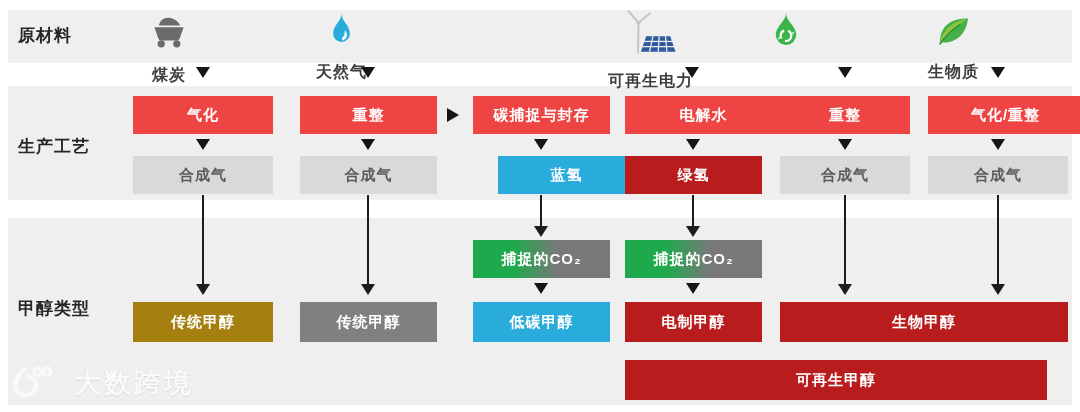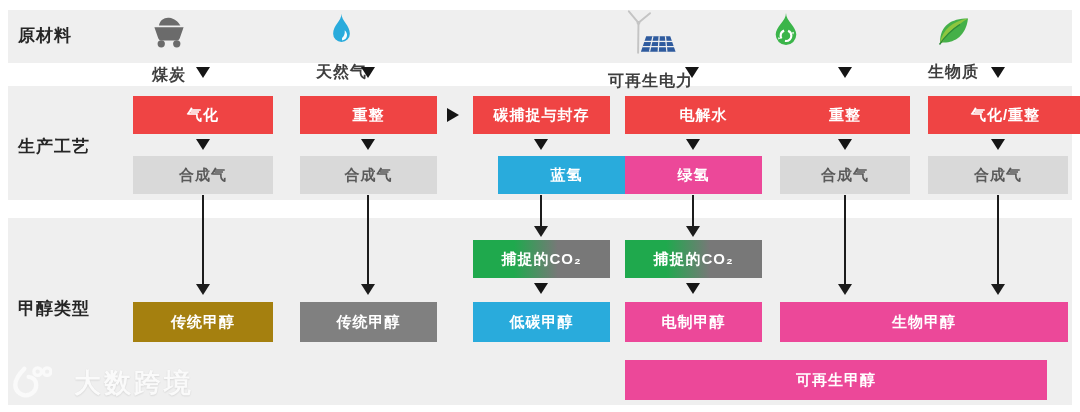--- a/index.html
+++ b/index.html
@@ -32,21 +32,21 @@
     border-left:12px solid #151515;
   }
 
   .box{
     position:absolute;height:38px;display:flex;align-items:center;justify-content:center;
     font-size:15px;font-weight:600;color:#ffffff;letter-spacing:1px;white-space:nowrap;
   }
   .process{background:#ef4444;}
   .syngas{background:#d9d9d9;color:#5a5a5a;}
   .blue{background:#29abdc;}
-  .green{background:#ec4899;}
+  .green{background:#b91c1c;}
   .brown{background:#a5800f;}
   .gray{background:#808080;}
   .co2{
     background:linear-gradient(90deg,#1fa94d 0%,#1fa94d 30%,#787878 62%,#787878 100%);
   }
   .methanol{height:40px;}
 
   .flow-arrow{position:absolute;width:2px;background:#1c1c1c;}
   .flow-arrow::after{
     content:"";position:absolute;bottom:-10px;left:-6px;width:0;height:0;

